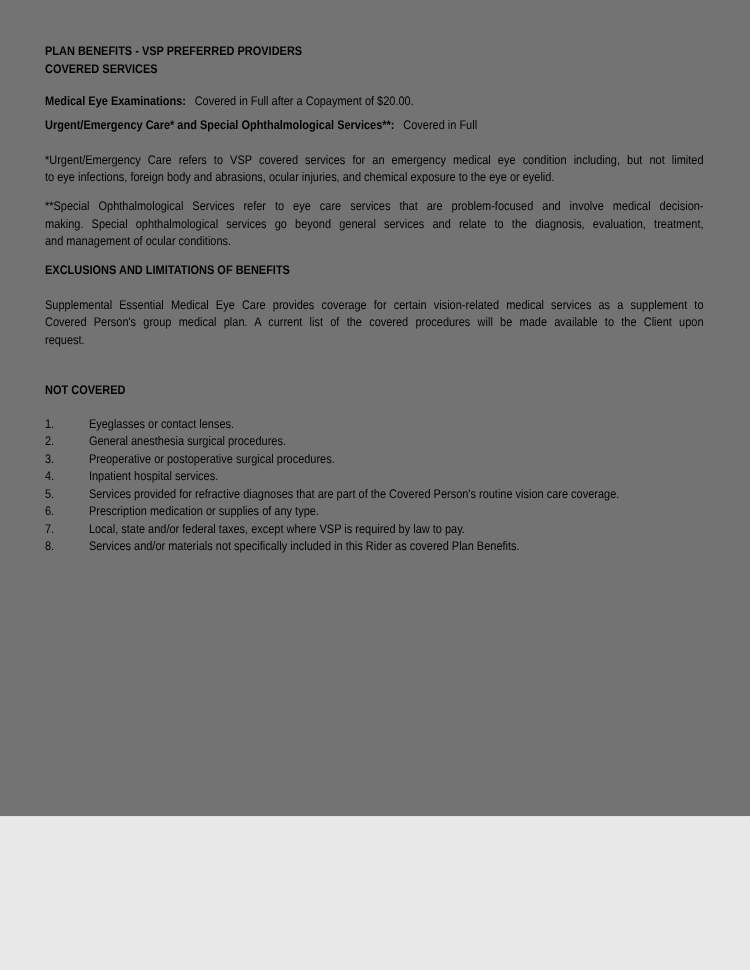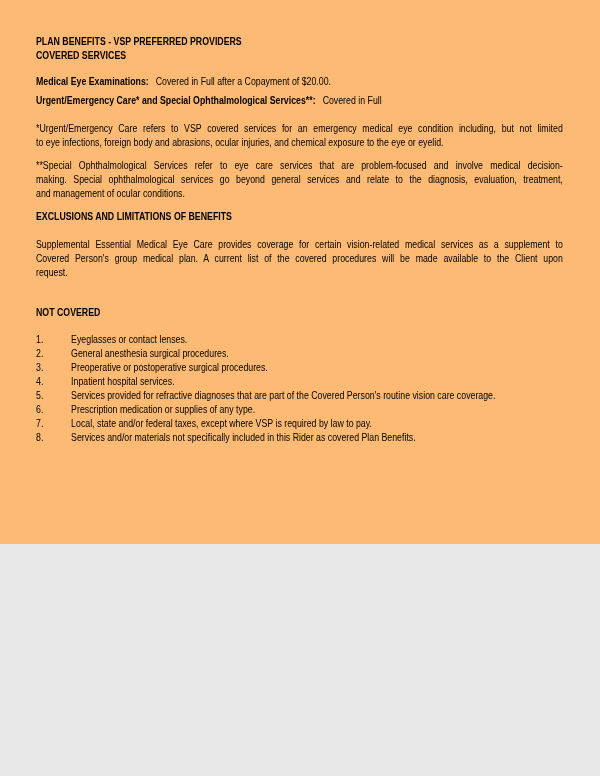--- a/index.html
+++ b/index.html
@@ -1,20 +1,20 @@
 <!DOCTYPE html>
 <html><head>
 <meta charset="utf-8">
 <style>
   html, body { margin: 0; padding: 0; background: #e8e8e8; }
   .page {
     position: relative;
     width: 600px;
-    height: 544px;
-    background: #fdba74;
+    height: 653px;
+    background: #737373;
     overflow: hidden;
     font-family: "Liberation Sans", sans-serif;
     font-size: 10px;
     color: #000000;
     line-height: 14px;
   }
   
   .content {
     position: absolute;
     left: 36px;

